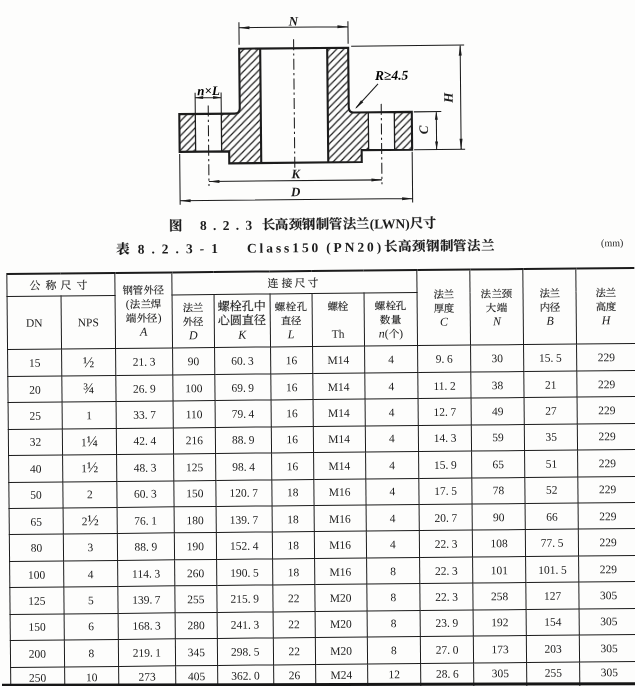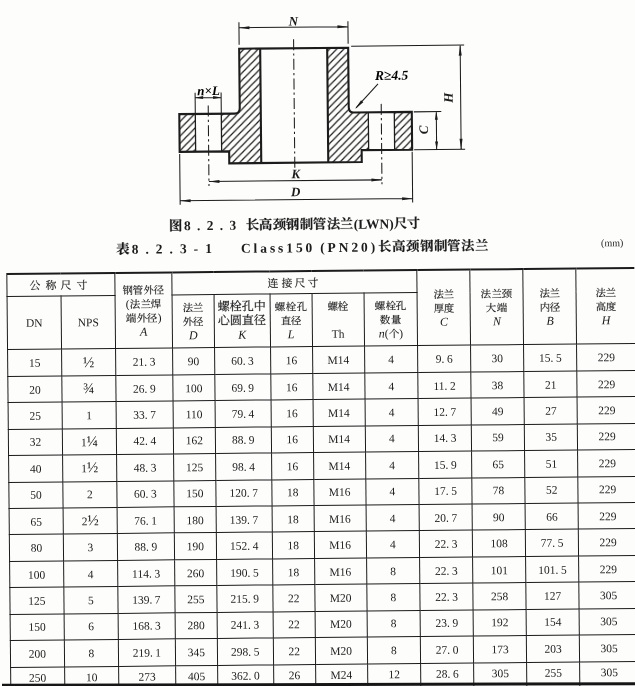--- a/index.html
+++ b/index.html
@@ -204,21 +204,21 @@
       </g>
       <g>
         <path d="M181.5,152.6 V203.5 M414,152.6 V203.5 M181.5,199.5 H414" stroke="#1c1c1c" stroke-width="1.05" fill="none"></path>
         <polygon points="181.5,199.5 192.0,198.0 192.0,201.0" fill="#1c1c1c" stroke="none"></polygon>
         <polygon points="414.0,199.5 403.5,201.0 403.5,198.0" fill="#1c1c1c" stroke="none"></polygon>
         <text x="297" y="196" text-anchor="middle" style="font-family:'Liberation Serif',serif;font-style:italic;font-weight:bold;font-size:13px;fill:#1c1c1c">D</text>
       </g>
     </svg>
 <div style="position:absolute;left:169.5px;top:217px;font-family:'Liberation Serif',serif;font-weight:bold;font-size:13.5px;color:#1c1c1c;white-space:nowrap"><svg class="cj" style="width:13.6px;height:13.6px;">
         <use href="#b56fe"></use>
-      </svg><span style="letter-spacing:6.3px;margin-left:2px">8.2.3</span><span style="display:inline-block;width:3px"></span><svg class="cj" style="width:13.4px;height:13.4px;margin-right:0.15px;">
+      </svg><span style="letter-spacing:6.3px;margin-left:18px">8.2.3</span><span style="display:inline-block;width:3px"></span><svg class="cj" style="width:13.4px;height:13.4px;margin-right:0.15px;">
         <use href="#b957f"></use>
       </svg><svg class="cj" style="width:13.4px;height:13.4px;margin-right:0.15px;">
         <use href="#b9ad8"></use>
       </svg><svg class="cj" style="width:13.4px;height:13.4px;margin-right:0.15px;">
         <use href="#b9888"></use>
       </svg><svg class="cj" style="width:13.4px;height:13.4px;margin-right:0.15px;">
         <use href="#b94a2"></use>
       </svg><svg class="cj" style="width:13.4px;height:13.4px;margin-right:0.15px;">
         <use href="#b5236"></use>
       </svg><svg class="cj" style="width:13.4px;height:13.4px;margin-right:0.15px;">
@@ -227,21 +227,21 @@
         <use href="#b6cd5"></use>
       </svg><svg class="cj" style="width:13.4px;height:13.4px;margin-right:0.15px;">
         <use href="#b5170"></use>
       </svg>(LWN)<svg class="cj" style="width:13.4px;height:13.4px;margin-right:0.15px;">
         <use href="#b5c3a"></use>
       </svg><svg class="cj" style="width:13.4px;height:13.4px;margin-right:0.15px;">
         <use href="#b5bf8"></use>
       </svg></div>
     <div style="position:absolute;left:117px;top:239.5px;font-family:'Liberation Serif',serif;font-weight:bold;font-size:13.5px;color:#1c1c1c;white-space:nowrap"><svg class="cj" style="width:13.6px;height:13.6px;">
         <use href="#b8868"></use>
-      </svg><span style="letter-spacing:7px;margin-left:2px">8.2.3-1</span><span style="display:inline-block;width:22px"></span><span style="letter-spacing:2.9px">Class150</span><span style="display:inline-block;width:5px"></span><span style="letter-spacing:2.9px">(PN20)</span><svg class="cj" style="width:13.4px;height:13.4px;margin-right:0.5px;">
+      </svg><span style="letter-spacing:7px;margin-left:8px">8.2.3-1</span><span style="display:inline-block;width:22px"></span><span style="letter-spacing:2.9px">Class150</span><span style="display:inline-block;width:5px"></span><span style="letter-spacing:2.9px">(PN20)</span><svg class="cj" style="width:13.4px;height:13.4px;margin-right:0.5px;">
         <use href="#b957f"></use>
       </svg><svg class="cj" style="width:13.4px;height:13.4px;margin-right:0.5px;">
         <use href="#b9ad8"></use>
       </svg><svg class="cj" style="width:13.4px;height:13.4px;margin-right:0.5px;">
         <use href="#b9888"></use>
       </svg><svg class="cj" style="width:13.4px;height:13.4px;margin-right:0.5px;">
         <use href="#b94a2"></use>
       </svg><svg class="cj" style="width:13.4px;height:13.4px;margin-right:0.5px;">
         <use href="#b5236"></use>
       </svg><svg class="cj" style="width:13.4px;height:13.4px;margin-right:0.5px;">
@@ -445,21 +445,21 @@
           <td>4</td>
           <td>12.<span class="g"></span>7</td>
           <td>49</td>
           <td>27</td>
           <td>229</td>
         </tr>
         <tr style="height:26.45px">
           <td>32</td>
           <td>1<span class="fr">¼</span></td>
           <td>42.<span class="g"></span>4</td>
-          <td>162</td>
+          <td>216</td>
           <td>88.<span class="g"></span>9</td>
           <td>16</td>
           <td>M14</td>
           <td>4</td>
           <td>14.<span class="g"></span>3</td>
           <td>59</td>
           <td>35</td>
           <td>229</td>
         </tr>
         <tr style="height:26.45px">

